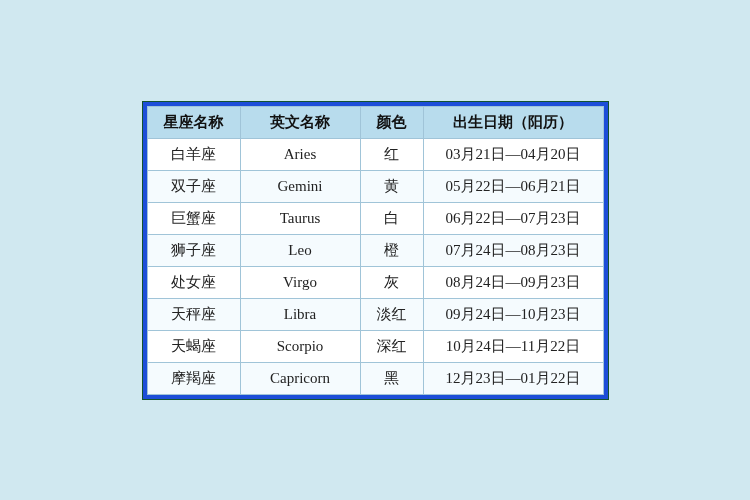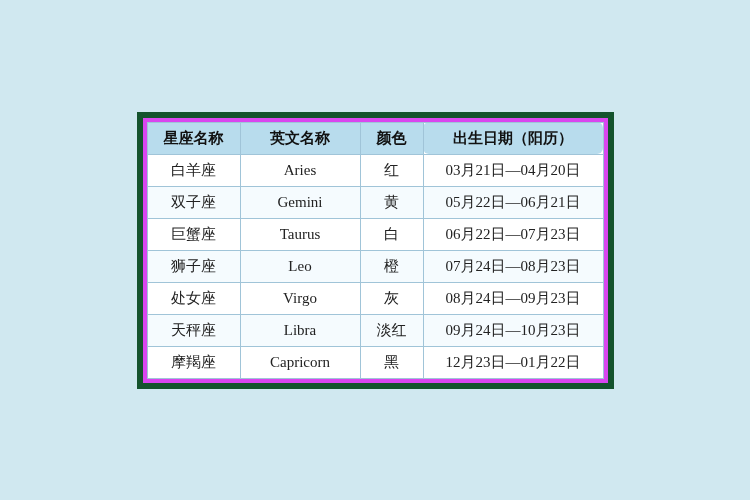--- a/index.html
+++ b/index.html
@@ -12,22 +12,22 @@
       width: 750px;
       height: 500px;
       background-color: #d0e8f0;
       display: flex;
       align-items: center;
       justify-content: center;
       font-family: 'SimSun', 'STSong', serif;
     }
 
     .table-container {
-      background-color: #d946ef;
-      border: 6px solid #14532d;
+      background-color: #1d4ed8;
+      border: 1px solid #14532d;
       padding: 4px;
     }
 
     table {
       border-collapse: collapse;
       background-color: #ffffff;
     }
 
     th, td {
       border: 1px solid #a0c4d8;
@@ -48,21 +48,21 @@
       background-color: #f5fbfe;
     }
 
     tbody tr:nth-child(odd) {
       background-color: #ffffff;
     }
 
     .col-zh { min-width: 80px; }
     .col-en { min-width: 120px; margin-left: 36px; }
     .col-color { min-width: 60px; }
-    .col-date { min-width: 180px; border-radius: 6px; }
+    .col-date { min-width: 180px; }
   </style>
 </head>
 <body>
 
 <div class="table-container">
   <table>
     <thead>
       <tr>
         <th class="col-zh">星座名称</th>
         <th class="col-en">英文名称</th>
@@ -101,20 +101,26 @@
           <td>灰</td>
           <td>08月24日—09月23日</td>
         </tr>
         <tr>
           <td>天秤座</td>
           <td>Libra</td>
           <td>淡红</td>
           <td>09月24日—10月23日</td>
         </tr>
         <tr>
+          <td>天蝎座</td>
+          <td>Scorpio</td>
+          <td>深红</td>
+          <td>10月24日—11月22日</td>
+        </tr>
+        <tr>
           <td>摩羯座</td>
           <td>Capricorn</td>
           <td>黑</td>
           <td>12月23日—01月22日</td>
         </tr>
       </tbody>
   </table>
 </div>
 
 </body></html>

